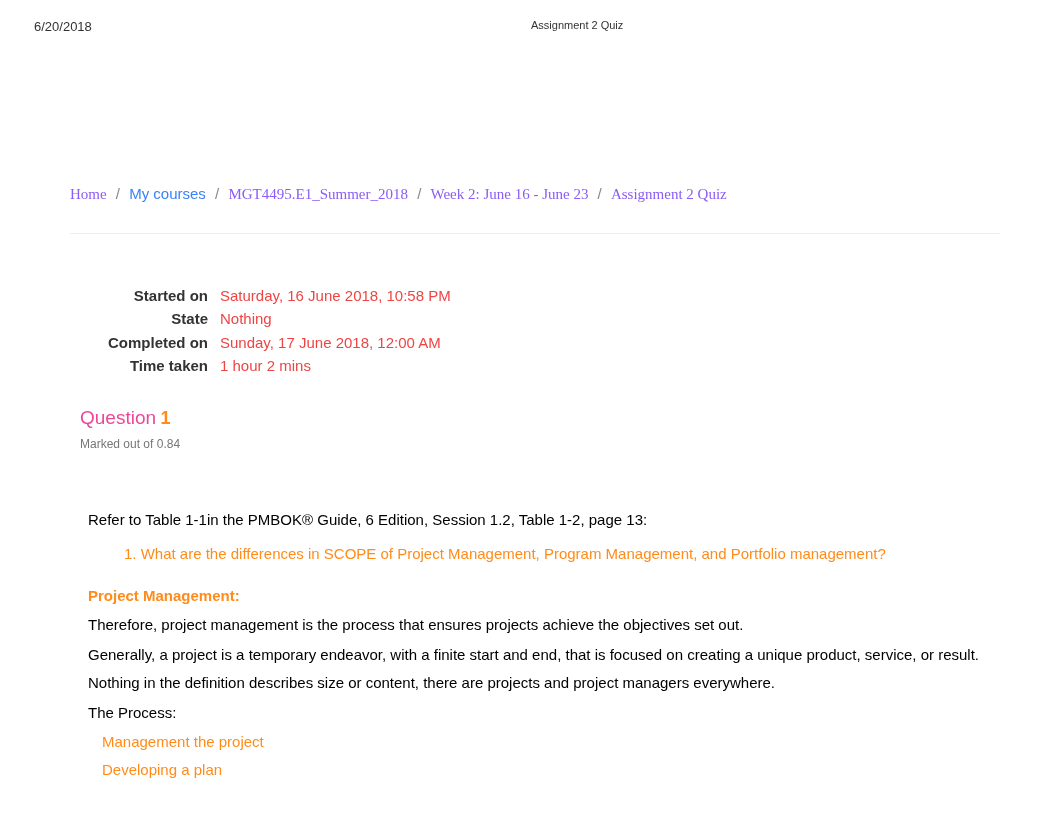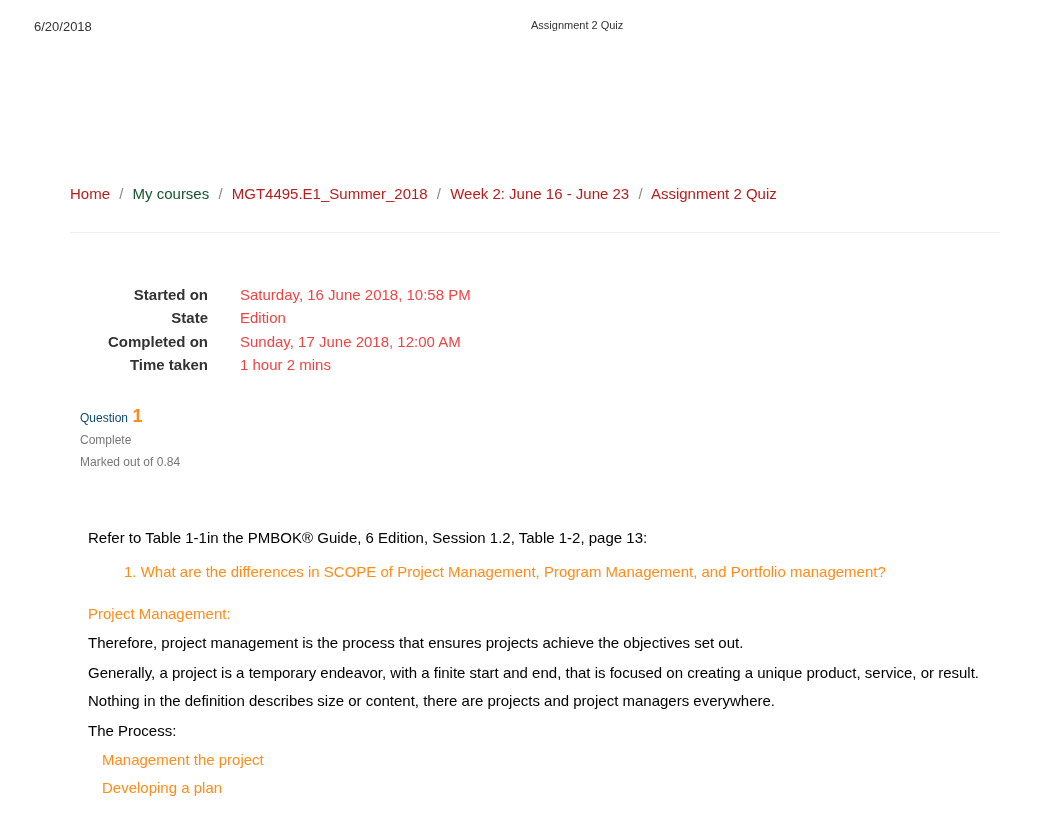--- a/index.html
+++ b/index.html
@@ -33,64 +33,64 @@
       top: 185px;
       left: 70px;
       width: 930px;
     }
     .breadcrumb {
       font-size: 15px;
       color: #666;
       margin-bottom: 30px;
     }
     .breadcrumb a {
-      color: #b91c1c;
+      color: #8b5cf6;
       text-decoration: none;
+      font-family: Liberation Serif, serif;
     }
     .breadcrumb .static {
-      color: #14532d;
+      color: #3b82f6;
     }
     .breadcrumb .sep {
       color: #888;
       margin: 0 5px;
     }
     .divider {
       border: none;
       border-top: 1px solid #eee;
       margin-bottom: 50px;
     }
     .info-table {
       margin-bottom: 30px;
       margin-left: 10px;
     }
     .info-row {
       display: flex;
       font-size: 15px;
       line-height: 1.55;
       color: #555;
-      gap: 20px;
     }
     .info-label {
       width: 140px;
       text-align: right;
       font-weight: bold;
       color: #333;
       padding-right: 12px;
     }
     .info-value {
       color: #ef4444;
     }
     .question-header {
       margin-top: 12px;
       margin-left: 10px;
       margin-bottom: 30px;
     }
     .question-label {
-      color: #0c4a6e;
-      font-size: 12px;
+      color: #ec4899;
+      font-size: 19px;
     }
     .question-number {
       color: #ff8c1a;
       font-size: 18px;
       font-weight: bold;
     }
     .question-status {
       font-size: 12px;
       color: #777;
       margin-top: 6px;
@@ -109,21 +109,21 @@
     }
     .question-body p {
       margin-bottom: 2px;
     }
     .prompt-question {
       margin-left: 36px;
       margin-top: 6px;
       margin-bottom: 18px;
     }
     .subheading {
-      font-weight: normal;
+      font-weight: bold;
       color: #ff8c1a;
       margin-top: 14px;
       margin-bottom: 4px;
     }
     .para {
       color: #000000;
       margin-bottom: 4px;
       max-width: 900px;
     }
     .process-list {
@@ -153,36 +153,35 @@
 
   <hr class="divider">
 
   <div class="info-table">
     <div class="info-row">
       <div class="info-label">Started on</div>
       <div class="info-value">Saturday, 16 June 2018, 10:58 PM</div>
     </div>
     <div class="info-row">
       <div class="info-label">State</div>
-      <div class="info-value">Edition</div>
+      <div class="info-value">Nothing</div>
     </div>
     <div class="info-row">
       <div class="info-label">Completed on</div>
       <div class="info-value">Sunday, 17 June 2018, 12:00 AM</div>
     </div>
     <div class="info-row">
       <div class="info-label">Time taken</div>
       <div class="info-value">1 hour 2 mins</div>
     </div>
   </div>
 
   <div class="question-header">
     <span class="question-label">Question</span>
     <span class="question-number">1</span>
-    <div class="question-status">Complete</div>
     <div class="question-marks">Marked out of 0.84</div>
   </div>
 
   <div class="question-body">
     <p class="para">Refer to Table 1-1in the PMBOK® Guide, 6   Edition, Session 1.2, Table 1-2, page 13:</p>
     <p class="prompt-question">1. What are the differences in SCOPE of Project Management, Program Management, and Portfolio management?</p>
 
     <p class="subheading">Project Management:</p>
     <p class="para">Therefore, project management is the process that ensures projects achieve the objectives set out.</p>
     <p class="para">Generally, a project is a temporary endeavor, with a finite start and end, that is focused on creating a unique product, service, or result. Nothing in the definition describes size or content, there are projects and project managers everywhere.</p>

